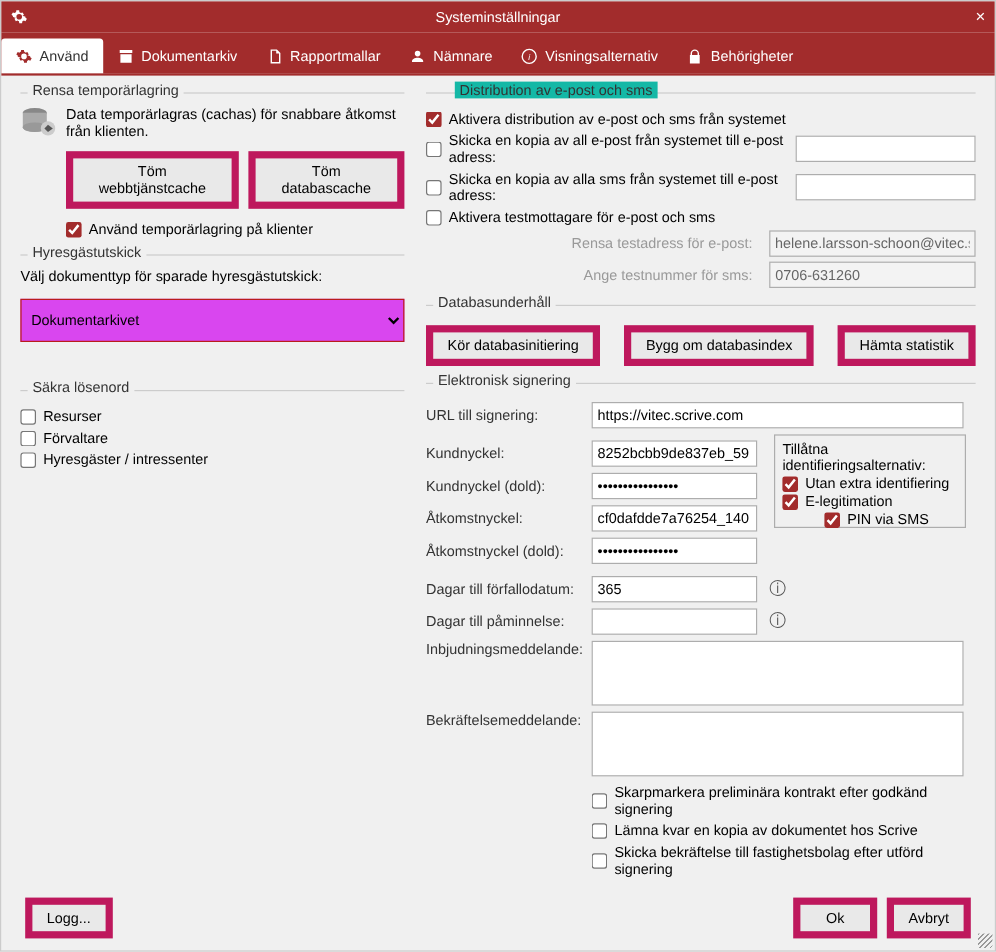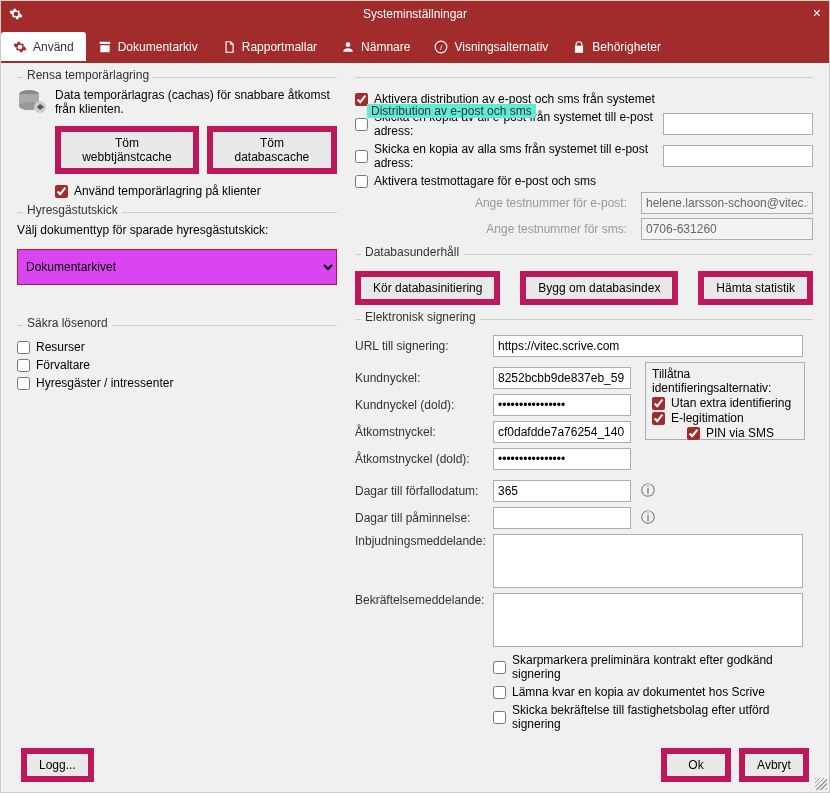--- a/index.html
+++ b/index.html
@@ -161,41 +161,41 @@
           <input type="checkbox" style="">
           <span>Hyresgäster / intressenter</span>
         </div>
     </div>
 
   </div>
 
   <div class="right-col">
 
     <div class="group hr-top" style="position:relative;">
-      <span class="group-title" style="position:absolute;top:-10px;left:12px;background:#5eead4;padding:0 4px;margin-top:36px;">Distribution av e-post och sms</span>
+      <span class="group-title" style="position:absolute;top:-10px;left:24px;background:#14b8a6;padding:0 4px;">Distribution av e-post och sms</span>
       <div class="dist-row">
           <input type="checkbox" checked="" class="chk-red" style="">
           <span>Aktivera distribution av e-post och sms från systemet</span>
         </div>
       <div class="dist-row">
           <input type="checkbox" style="">
           <span>Skicka en kopia av all e-post från systemet till e-post adress:</span>
           <input class="input-txt" style="flex: 1 1 0%;">
         </div>
       <div class="dist-row">
           <input type="checkbox" style="">
           <span>Skicka en kopia av alla sms från systemet till e-post adress:</span>
           <input class="input-txt" style="flex: 1 1 0%;">
         </div>
       <div class="dist-row">
           <input type="checkbox" style="">
           <span>Aktivera testmottagare för e-post och sms</span>
         </div>
       <div class="dist-row">
-          <span class="dist-label-right">Ange testnummer för e-post:</span>
+          <span class="dist-label-right">Rensa testadress för e-post:</span>
           <input class="input-txt" disabled="" style="flex: 1 1 0%;" value="helene.larsson-schoon@vitec.se">
         </div>
       <div class="dist-row">
           <span class="dist-label-right">Ange testnummer för sms:</span>
           <input class="input-txt" disabled="" style="flex: 1 1 0%;" value="0706-631260">
         </div>
     </div>
 
     <div class="group hr-top" style="position:relative;">
       <span class="group-title" style="position:absolute;top:-10px;left:6px;background:#f0f0f0;padding:0 4px;">Databasunderhåll</span>

